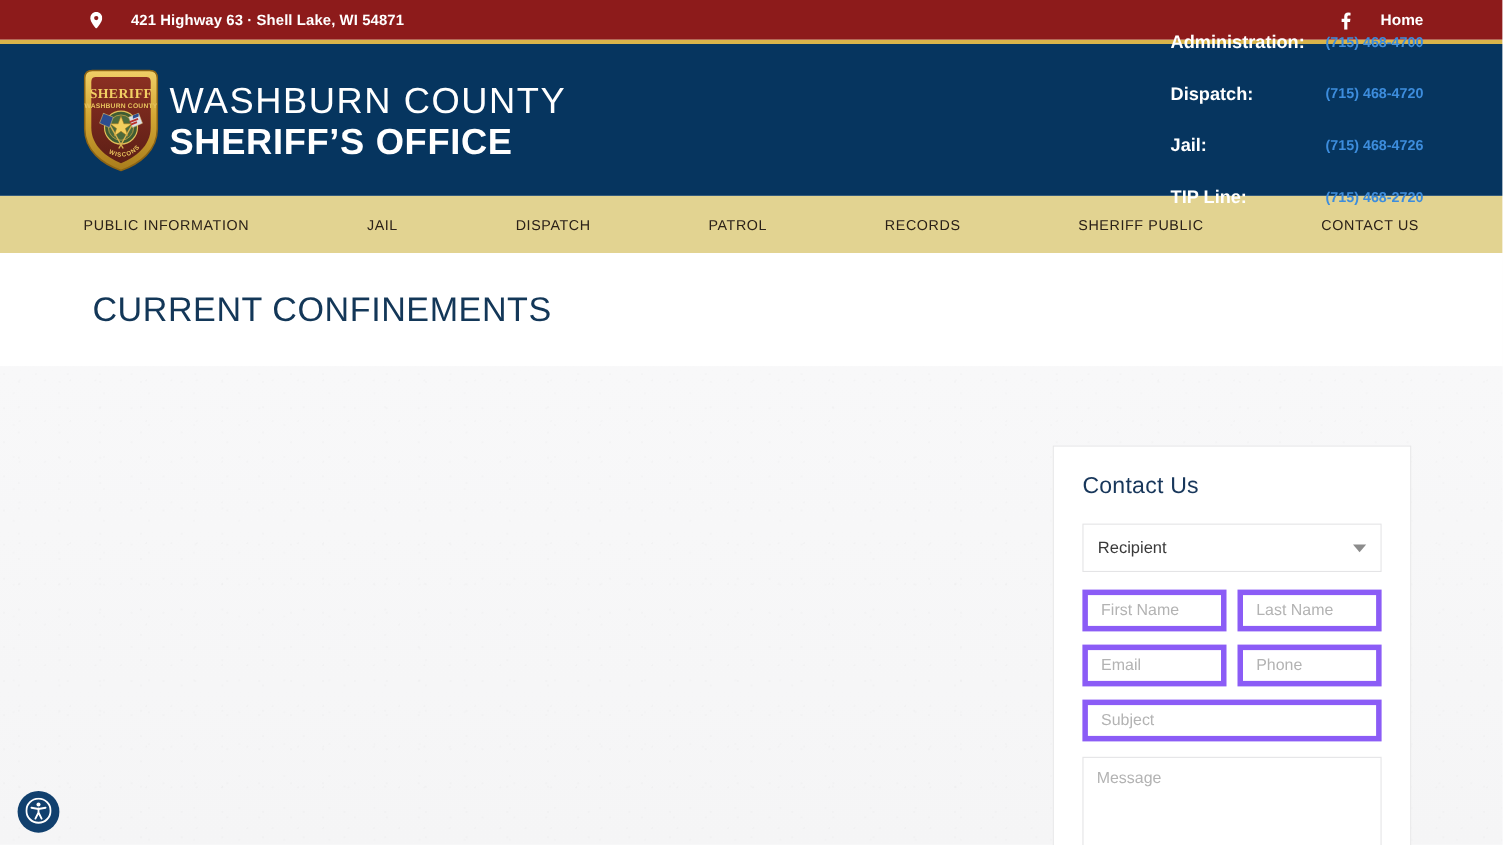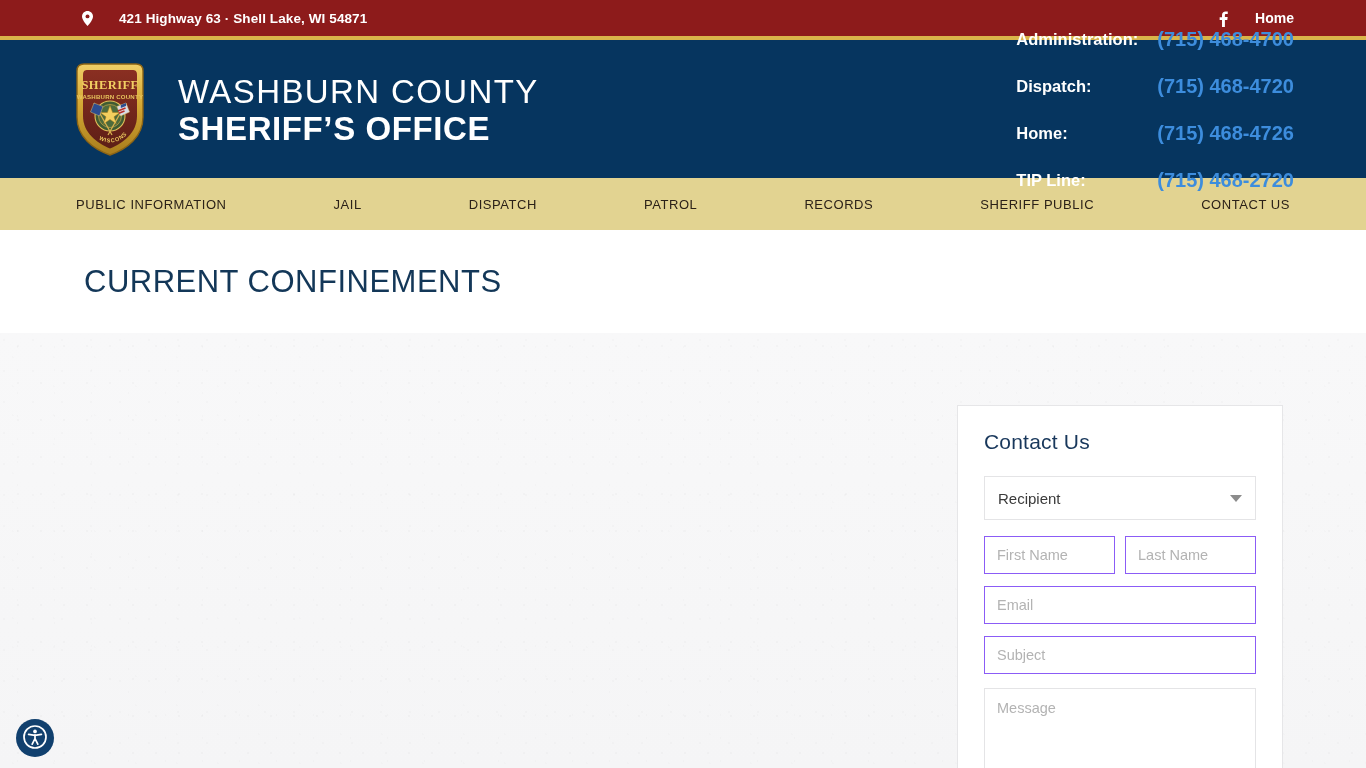--- a/index.html
+++ b/index.html
@@ -64,21 +64,21 @@
     height: 138px;
     background: #06355f;
     position: relative;
     display: flex;
     align-items: center;
     padding: 0 72px 0 72px;
   }
   .brand {
     display: flex;
     align-items: center;
-    gap: 30px;
+    gap: 6px;
   }
   .badge-wrap { width: 76px; height: 100px; flex: none; }
   .brand-text { line-height: 1; padding-top: 2px; }
   .brand-line1 {
     color: #ffffff;
     font-size: 33px;
     font-weight: 400;
     letter-spacing: 1.4px;
     display: block;
     margin-bottom: 4px;
@@ -106,21 +106,21 @@
   .phone-label {
     color: #ffffff;
     font-size: 16.5px;
     font-weight: bold;
     text-align: left;
     line-height: 28px;
     white-space: nowrap;
   }
   .phone-num {
     color: #3d8ddd;
-    font-size: 20px;
+    font-size: 13px;
     font-weight: bold;
     text-align: right;
     line-height: 28px;
     text-decoration: none;
     white-space: nowrap;
   }
 
   
   .nav {
     height: 52px;
@@ -194,21 +194,21 @@
     letter-spacing: 0.2px;
   }
   .field-row {
     display: flex;
     gap: 10px;
     margin-bottom: 12px;
   }
   .fld {
     width: 100%;
     height: 38px;
-    border: 1px solid #8b5cf6;
+    border: 5px solid #8b5cf6;
     background: #ffffff;
     font-family: "Liberation Sans", sans-serif;
     font-size: 14.5px;
     color: #444;
     padding: 0 12px;
     outline: none;
     border-radius: 0;
   }
   .fld::placeholder { color: #b3b3b3; }
   .select-wrap { position: relative; margin-bottom: 16px; }
@@ -340,21 +340,21 @@
       <span class="brand-line1">WASHBURN COUNTY</span>
       <span class="brand-line2">SHERIFF’S OFFICE</span>
     </span>
   </div>
 
   <div class="phones">
     <span class="phone-label">Administration:</span>
     <a href="#" class="phone-num">(715) 468-4700</a>
     <span class="phone-label">Dispatch:</span>
     <a href="#" class="phone-num">(715) 468-4720</a>
-    <span class="phone-label">Home:</span>
+    <span class="phone-label">Jail:</span>
     <a href="#" class="phone-num">(715) 468-4726</a>
     <span class="phone-label">TIP Line:</span>
     <a href="#" class="phone-num">(715) 468-2720</a>
   </div>
 </div>
 
 <nav class="nav">
   <div class="nav-inner">
     <a href="#" class="nav-item">PUBLIC INFORMATION</a>
     <a href="#" class="nav-item">JAIL</a>
@@ -382,20 +382,21 @@
     <span class="caret"></span>
   </div>
 
   <div class="field-row">
     <input class="fld" type="text" placeholder="First Name" style="">
     <input class="fld" type="text" placeholder="Last Name" style="">
   </div>
 
   <div class="field-row">
     <input class="fld" type="text" placeholder="Email" style="">
+    <input class="fld" type="text" placeholder="Phone" style="">
   </div>
 
   <input class="fld fld-subject" type="text" placeholder="Subject" style="">
 
   <textarea class="fld-message" placeholder="Message" style=""></textarea>
 </div>
 
 <button class="a11y-btn" aria-label="Accessibility options">
   <span>
     <svg width="24" height="24" viewBox="0 0 24 24">

